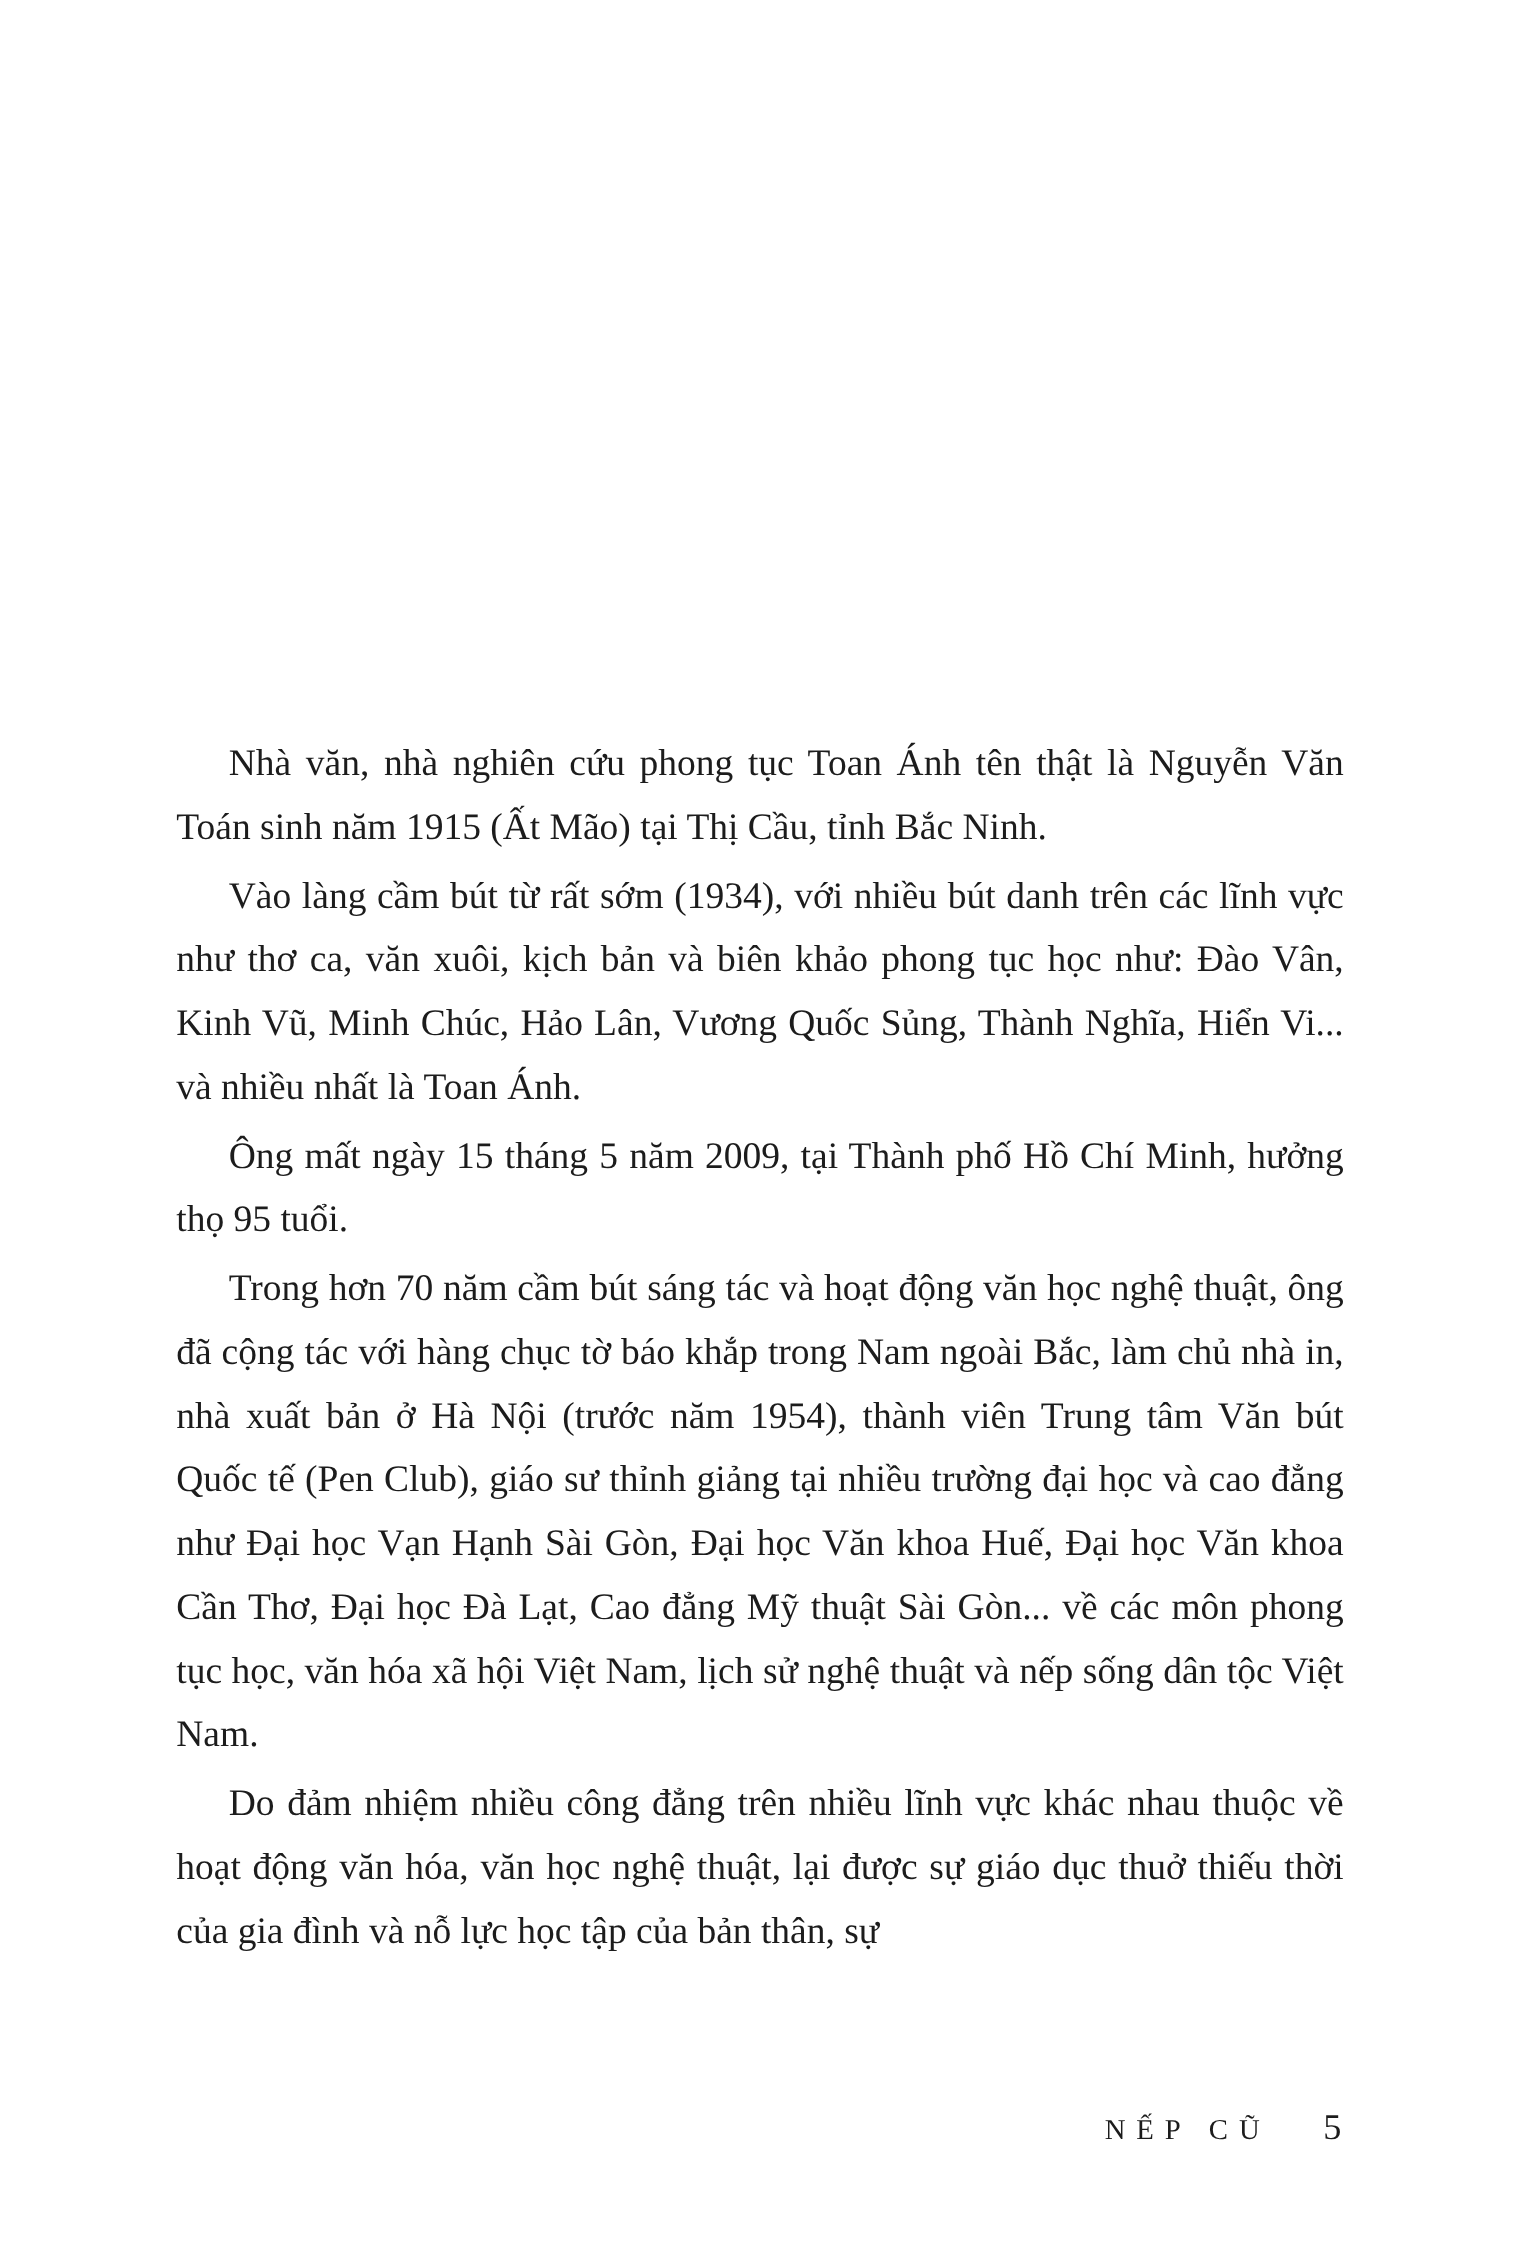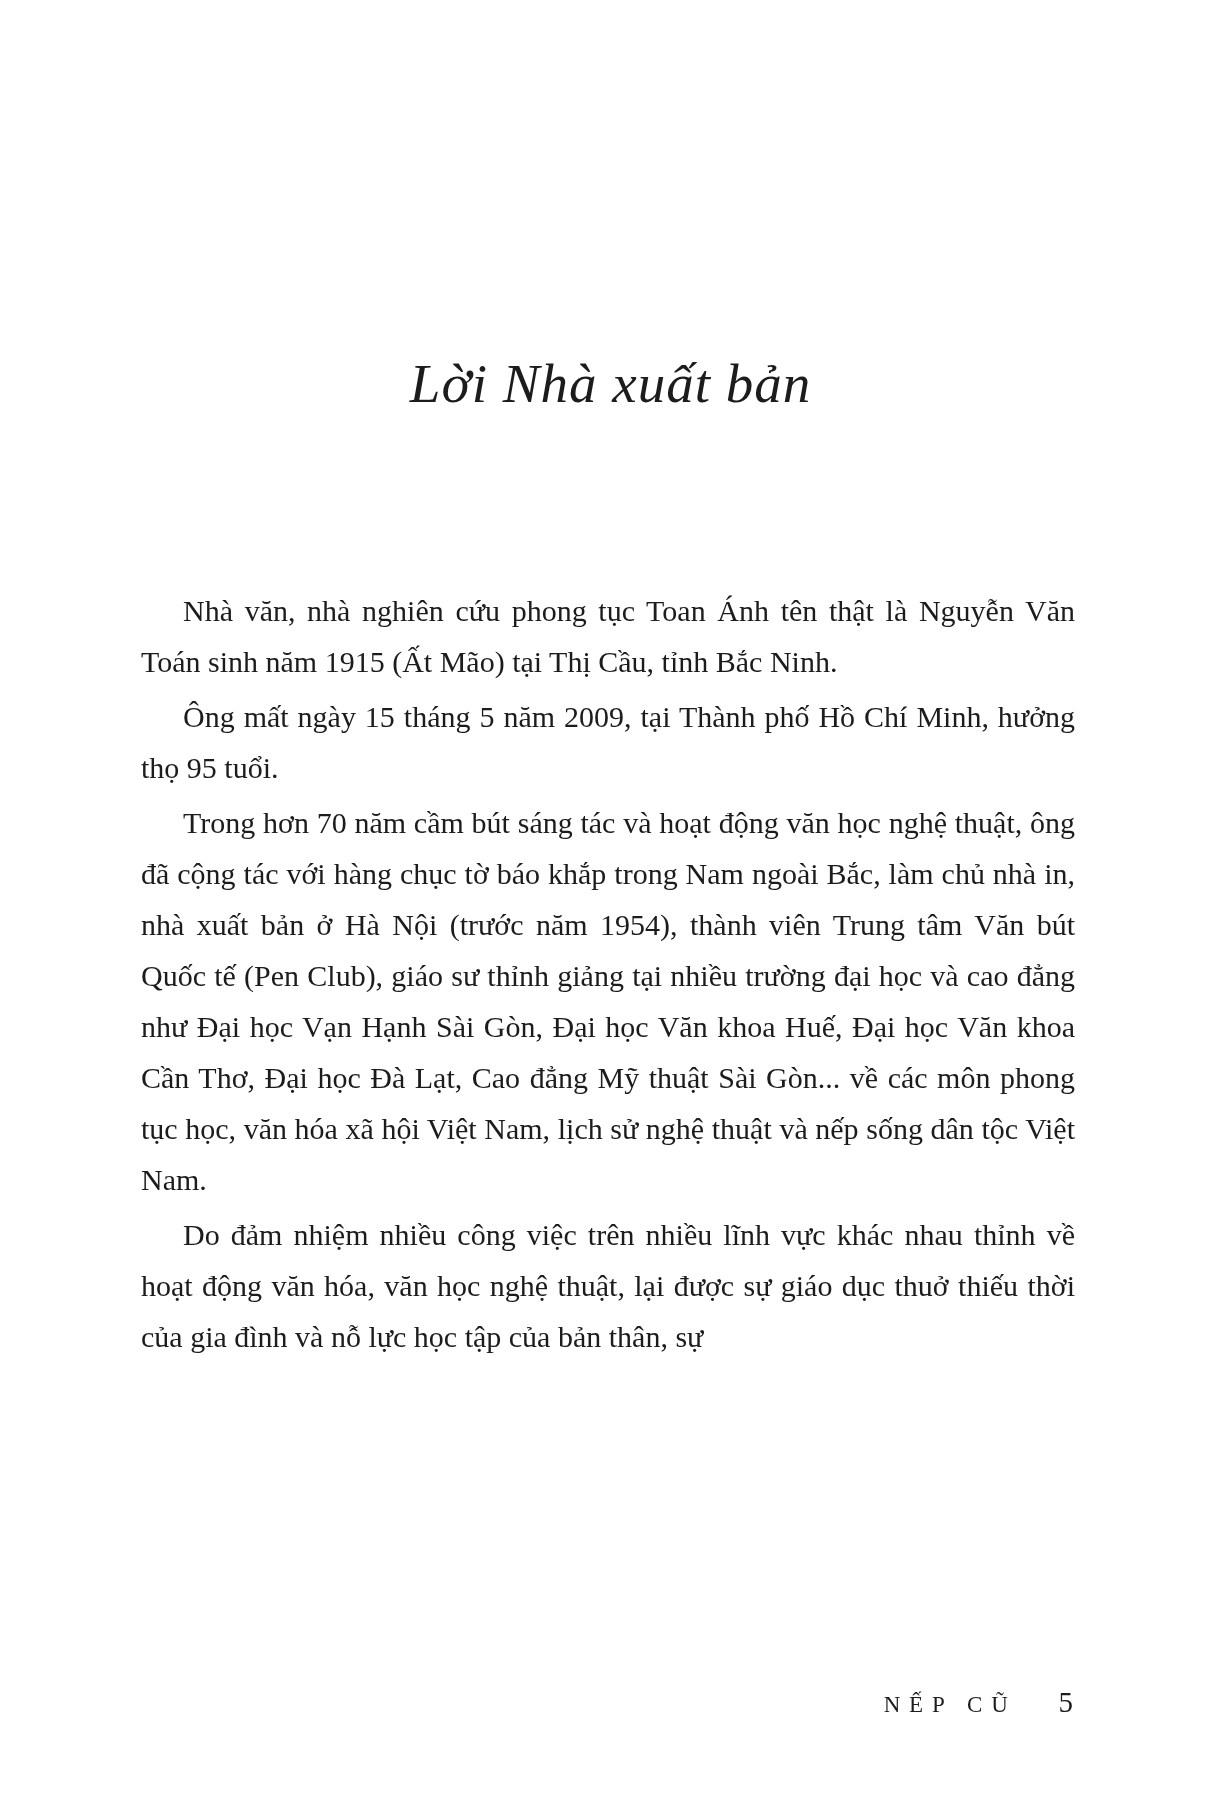--- a/index.html
+++ b/index.html
@@ -56,27 +56,27 @@
   .footer-page-number {
     font-size: 29px;
     margin-left: 42px;
   }
 </style>
 </head>
 <body>
 
 <div class="page">
 
-  <h1 class="chapter-title">Lời Nhà xuất bản</h1>
 
   <div class="body-text">
     <p>Nhà văn, nhà nghiên cứu phong tục Toan Ánh tên thật là Nguyễn Văn Toán sinh năm 1915 (Ất Mão) tại Thị Cầu, tỉnh Bắc Ninh.</p>
+    <p>Vào làng cầm bút từ rất sớm (1934), với nhiều bút danh trên các lĩnh vực như thơ ca, văn xuôi, kịch bản và biên khảo phong tục học như: Đào Vân, Kinh Vũ, Minh Chúc, Hảo Lân, Vương Quốc Sủng, Thành Nghĩa, Hiển Vi... và nhiều nhất là Toan Ánh.</p>
     <p>Ông mất ngày 15 tháng 5 năm 2009, tại Thành phố Hồ Chí Minh, hưởng thọ 95 tuổi.</p>
     <p>Trong hơn 70 năm cầm bút sáng tác và hoạt động văn học nghệ thuật, ông đã cộng tác với hàng chục tờ báo khắp trong Nam ngoài Bắc, làm chủ nhà in, nhà xuất bản ở Hà Nội (trước năm 1954), thành viên Trung tâm Văn bút Quốc tế (Pen Club), giáo sư thỉnh giảng tại nhiều trường đại học và cao đẳng như Đại học Vạn Hạnh Sài Gòn, Đại học Văn khoa Huế, Đại học Văn khoa Cần Thơ, Đại học Đà Lạt, Cao đẳng Mỹ thuật Sài Gòn... về các môn phong tục học, văn hóa xã hội Việt Nam, lịch sử nghệ thuật và nếp sống dân tộc Việt Nam.</p>
-    <p>Do đảm nhiệm nhiều công việc trên nhiều lĩnh vực khác nhau thỉnh về hoạt động văn hóa, văn học nghệ thuật, lại được sự giáo dục thuở thiếu thời của gia đình và nỗ lực học tập của bản thân, sự</p>
+    <p>Do đảm nhiệm nhiều công đẳng trên nhiều lĩnh vực khác nhau thuộc về hoạt động văn hóa, văn học nghệ thuật, lại được sự giáo dục thuở thiếu thời của gia đình và nỗ lực học tập của bản thân, sự</p>
   </div>
 
   <div class="page-footer">
     <span class="footer-book-title">NẾP CŨ</span>
     <span class="footer-page-number">5</span>
   </div>
 
 </div>
 
 </body></html>

